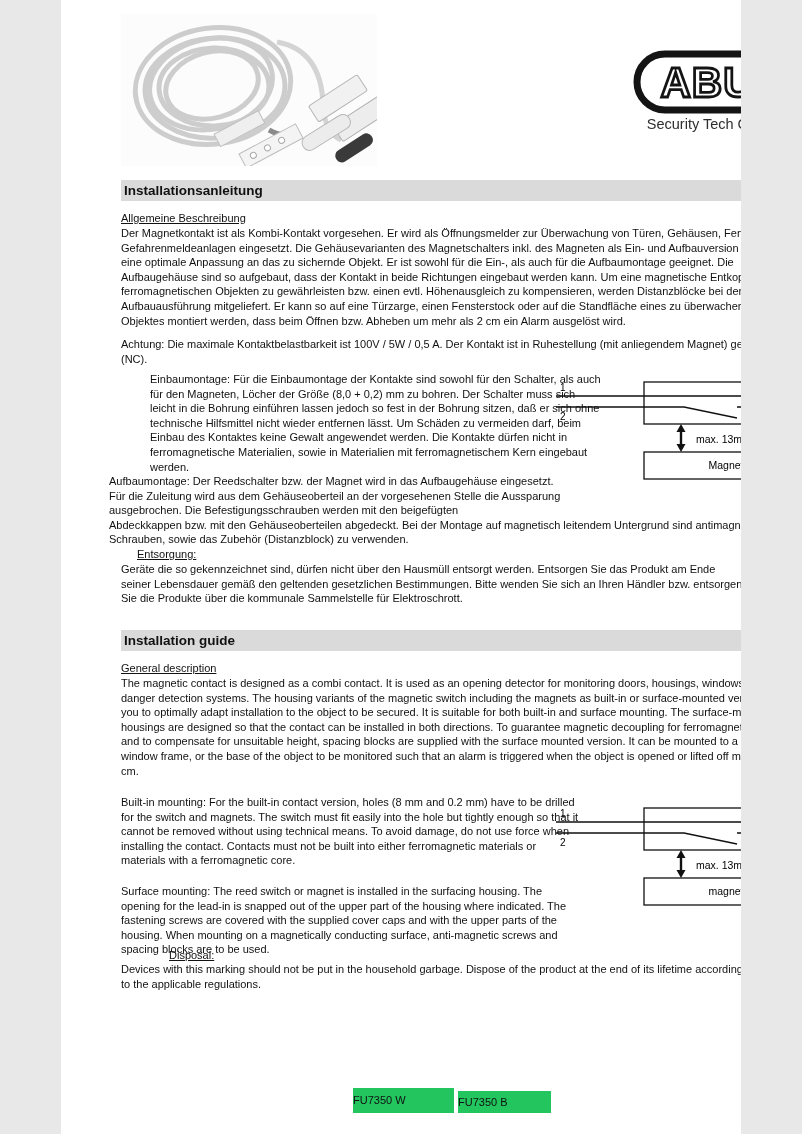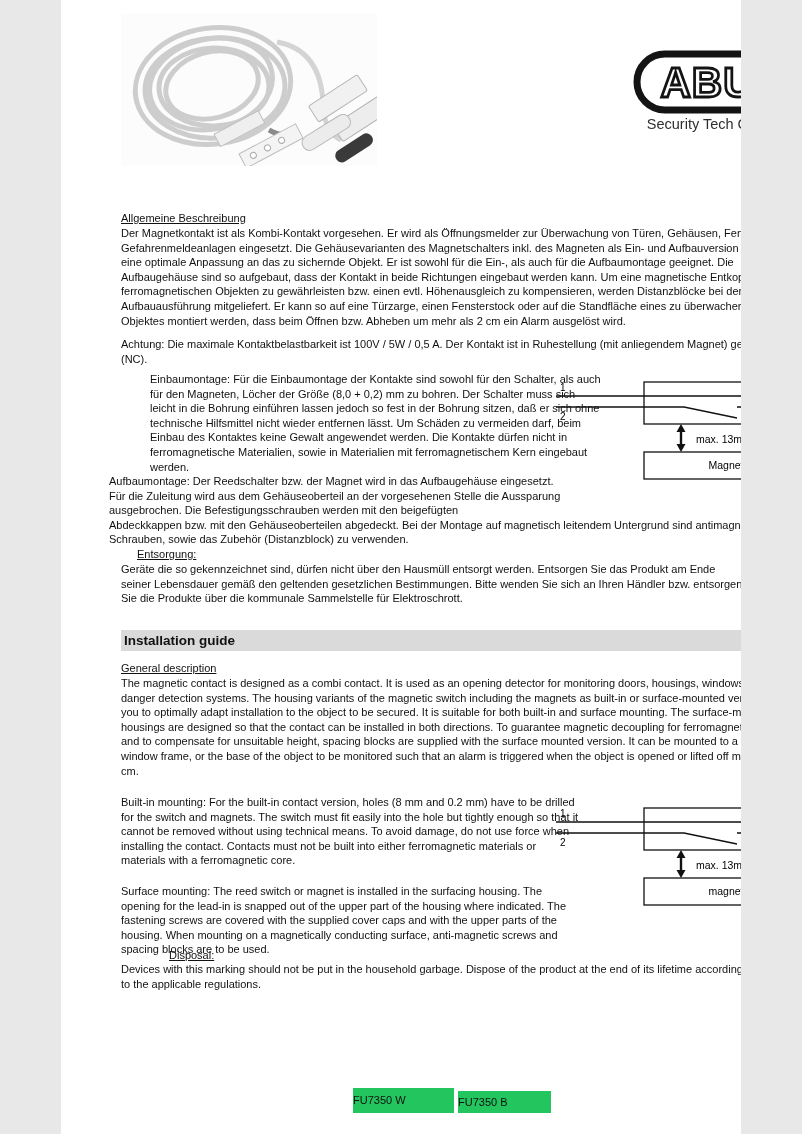--- a/index.html
+++ b/index.html
@@ -61,20 +61,24 @@
   </div>
 
   <div class="abs" style="left:572px;top:50px;width:178px;height:84px;">
     <svg width="178" height="84" viewBox="0 0 178 84">
       <rect x="4" y="4" width="170" height="56" rx="28" fill="#ffffff" stroke="#141414" stroke-width="7"></rect>
       <text x="89" y="47" font-size="42" font-weight="bold" text-anchor="middle" fill="#ffffff" stroke="#141414" stroke-width="2.8" letter-spacing="1">ABUS</text>
       <text x="89" y="79" font-size="14.5" text-anchor="middle" fill="#2e2e2e">Security Tech Germany</text>
     </svg>
   </div>
 
+  <div class="abs hdr-bar" style="left:60px;top:180px;">
+    <span class="hdr-title">Installationsanleitung</span>
+    <span class="badge">DE</span>
+  </div>
 
   <div class="abs heading" style="left:60px;top:211px;">Allgemeine Beschreibung</div>
   <div class="abs body-text wide" style="left:60px;top:226px;">Der Magnetkontakt ist als Kombi-Kontakt vorgesehen. Er wird als Öffnungsmelder zur Überwachung von Türen, Gehäusen, Fenster usw. in Gefahrenmeldeanlagen eingesetzt. Die Gehäusevarianten des Magnetschalters inkl. des Magneten als Ein- und Aufbauversion gestatten eine optimale Anpassung an das zu sichernde Objekt. Er ist sowohl für die Ein-, als auch für die Aufbaumontage geeignet. Die Aufbaugehäuse sind so aufgebaut, dass der Kontakt in beide Richtungen eingebaut werden kann. Um eine magnetische Entkopplung bei ferromagnetischen Objekten zu gewährleisten bzw. einen evtl. Höhenausgleich zu kompensieren, werden Distanzblöcke bei der Aufbauausführung mitgeliefert. Er kann so auf eine Türzarge, einen Fensterstock oder auf die Standfläche eines zu überwachenden Objektes montiert werden, dass beim Öffnen bzw. Abheben um mehr als 2 cm ein Alarm ausgelöst wird.</div>
 
   <div class="abs body-text wide" style="left:60px;top:337px;">
     <span class="u">Achtung:</span><span>Die maximale Kontaktbelastbarkeit ist 100V / 5W / 0,5 A. Der Kontakt ist in Ruhestellung (mit anliegendem Magnet) geschlossen (NC).</span>
   </div>
 
   <div class="abs body-text narrow" style="left:60px;top:372px;margin-left:29px;">
     <span class="u">Einbaumontage:</span><span>Für die Einbaumontage der Kontakte sind sowohl für den Schalter, als auch für den Magneten, Löcher der Größe (8,0 + 0,2) mm zu bohren. Der Schalter muss sich leicht in die Bohrung einführen lassen jedoch so fest in der Bohrung sitzen, daß er sich ohne technische Hilfsmittel nicht wieder entfernen lässt. Um Schäden zu vermeiden darf, beim Einbau des Kontaktes keine Gewalt angewendet werden. Die Kontakte dürfen nicht in ferromagnetische Materialien, sowie in Materialien mit ferromagnetischem Kern eingebaut werden.</span>

